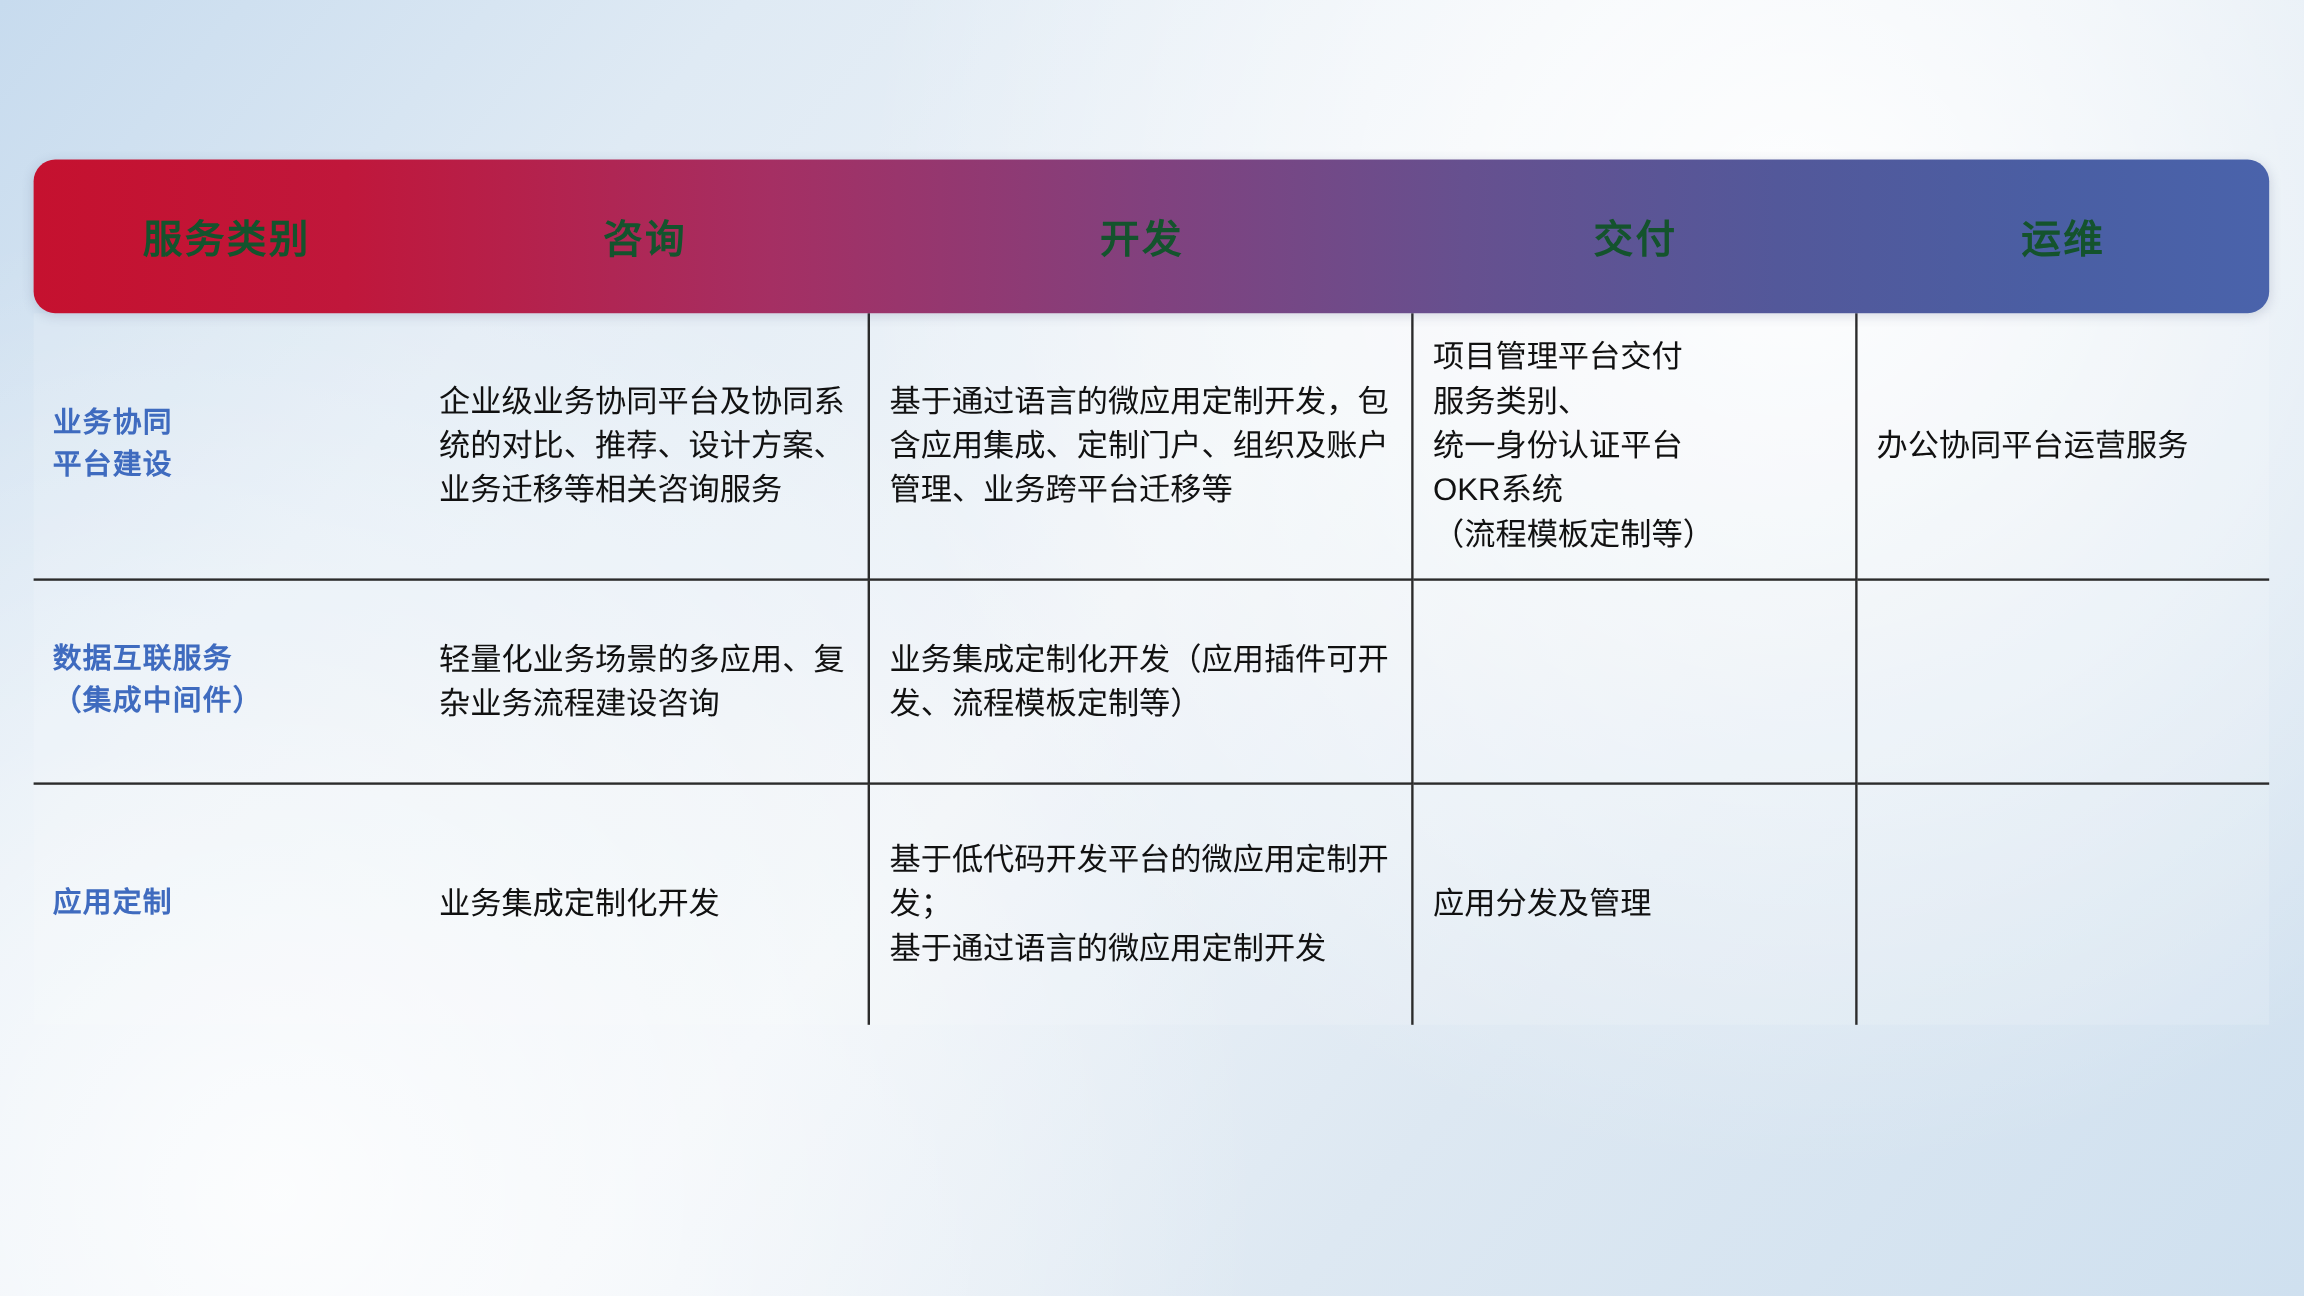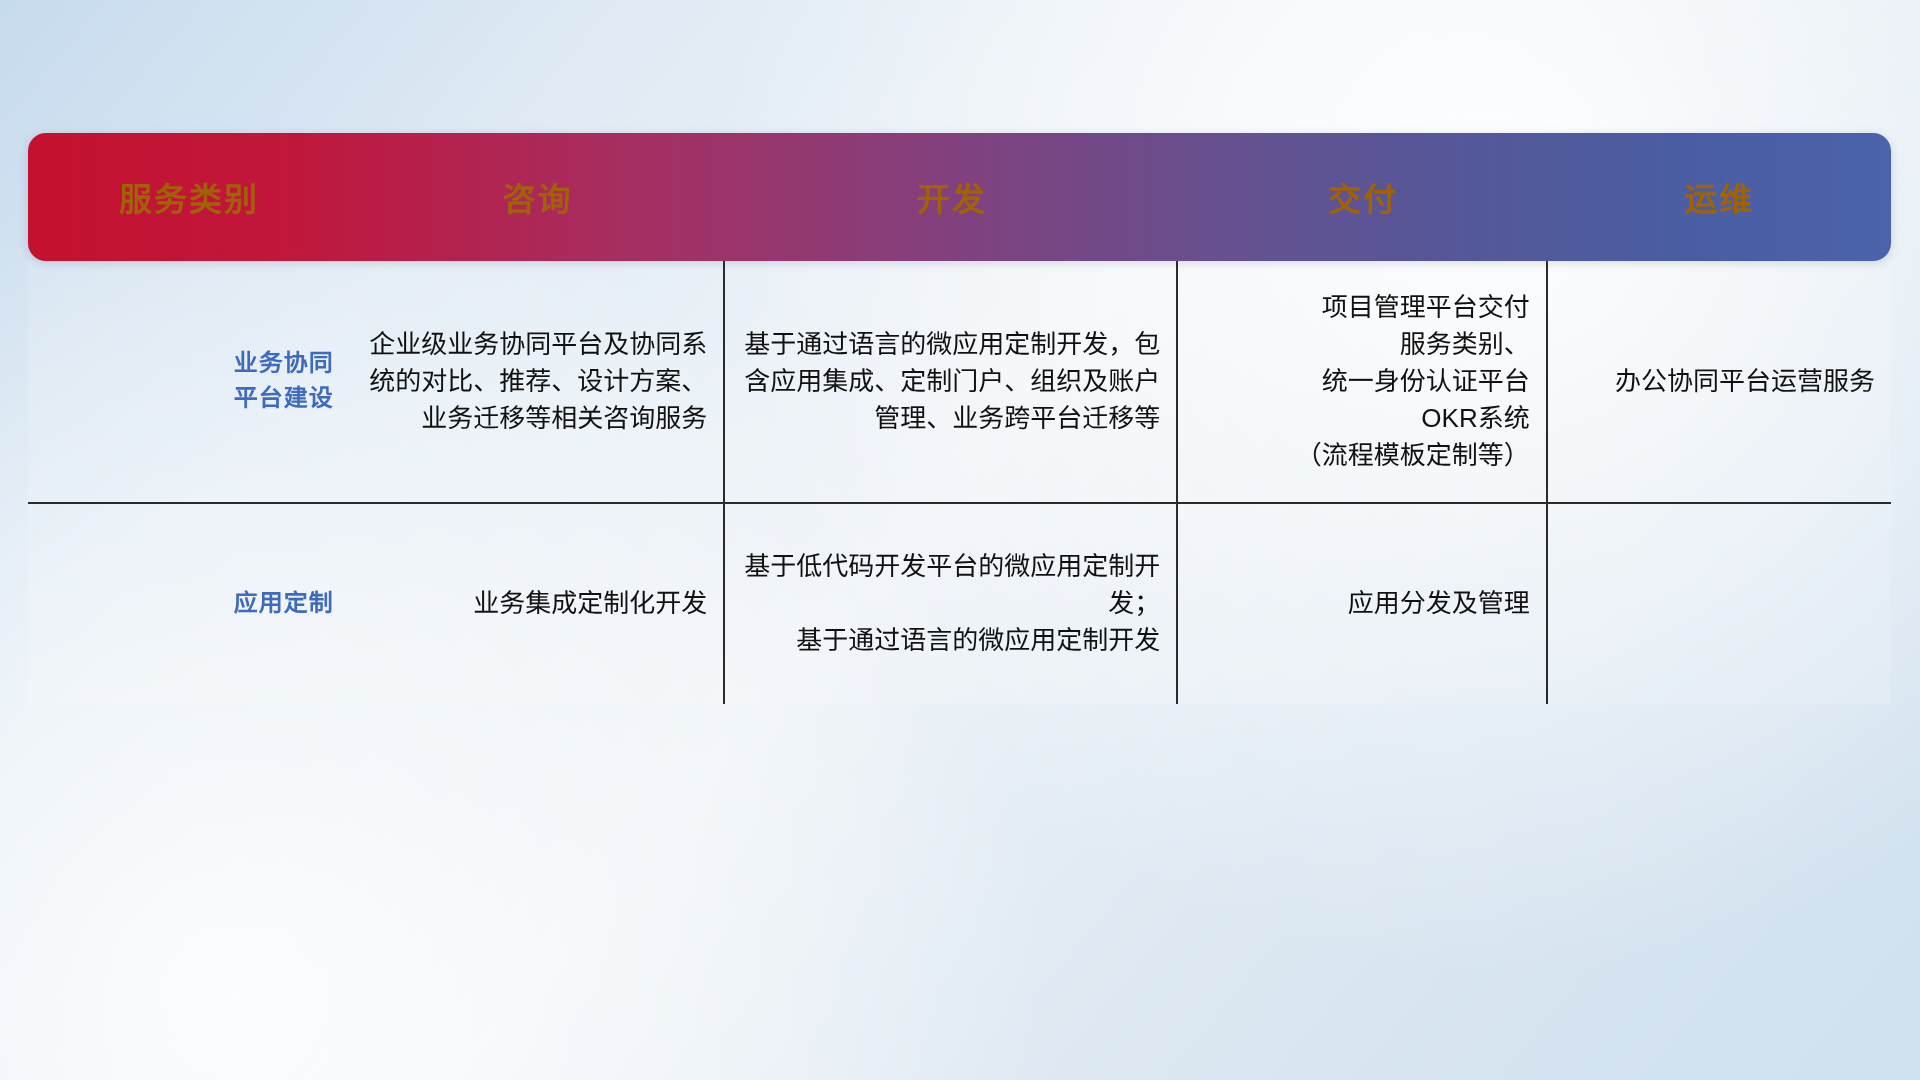--- a/index.html
+++ b/index.html
@@ -37,21 +37,21 @@
     border-spacing: 0;
     table-layout: fixed;
   }
 
   
   thead tr {
     height: 128px;
   }
   thead th {
     background: transparent;
-    color: #a16207;
+    color: #14532d;
     font-size: 33px;
     font-weight: bold;
     letter-spacing: 2px;
     text-align: center;
     vertical-align: middle;
     position: relative;
     z-index: 2;
     padding: 0;
   }
   .header-band {
@@ -75,23 +75,23 @@
   }
 
   
   tbody td {
     background: rgba(255,255,255,0.14);
     border-right: 2px solid #2b2b2b;
     border-bottom: 2px solid #2b2b2b;
     font-size: 26px;
     line-height: 1.42;
     color: #111111;
-    text-align: right;
+    text-align: left;
     vertical-align: middle;
-    padding: 28px 16px;
+    padding: 18px 16px;
     box-sizing: border-box;
     margin-left: 24px;
   }
   tbody tr td:last-child {
     border-right: none;
   }
   tbody tr:last-child td {
     border-bottom: none;
   }
   tbody td.cat {
@@ -156,20 +156,30 @@
           <td>
             <span class="cell-line">项目管理平台交付</span>
             <span class="cell-line">服务类别、</span>
             <span class="cell-line">统一身份认证平台</span>
             <span class="cell-line">OKR系统</span>
             <span class="cell-line">（流程模板定制等）</span>
           </td>
           <td>办公协同平台运营服务</td>
         </tr>
 
+        <tr class="row-2">
+          <td class="cat">
+            <span class="cell-line">数据互联服务</span>
+            <span class="cell-line">（集成中间件）</span>
+          </td>
+          <td>轻量化业务场景的多应用、复杂业务流程建设咨询</td>
+          <td>业务集成定制化开发（应用插件可开发、流程模板定制等）</td>
+          <td class="empty"></td>
+          <td class="empty"></td>
+        </tr>
 
         <tr class="row-3">
           <td class="cat">
             <span class="cell-line">应用定制</span>
           </td>
           <td>业务集成定制化开发</td>
           <td>
             <span class="cell-line">基于低代码开发平台的微应用定制开发；</span>
             <span class="cell-line">基于通过语言的微应用定制开发</span>
           </td>

